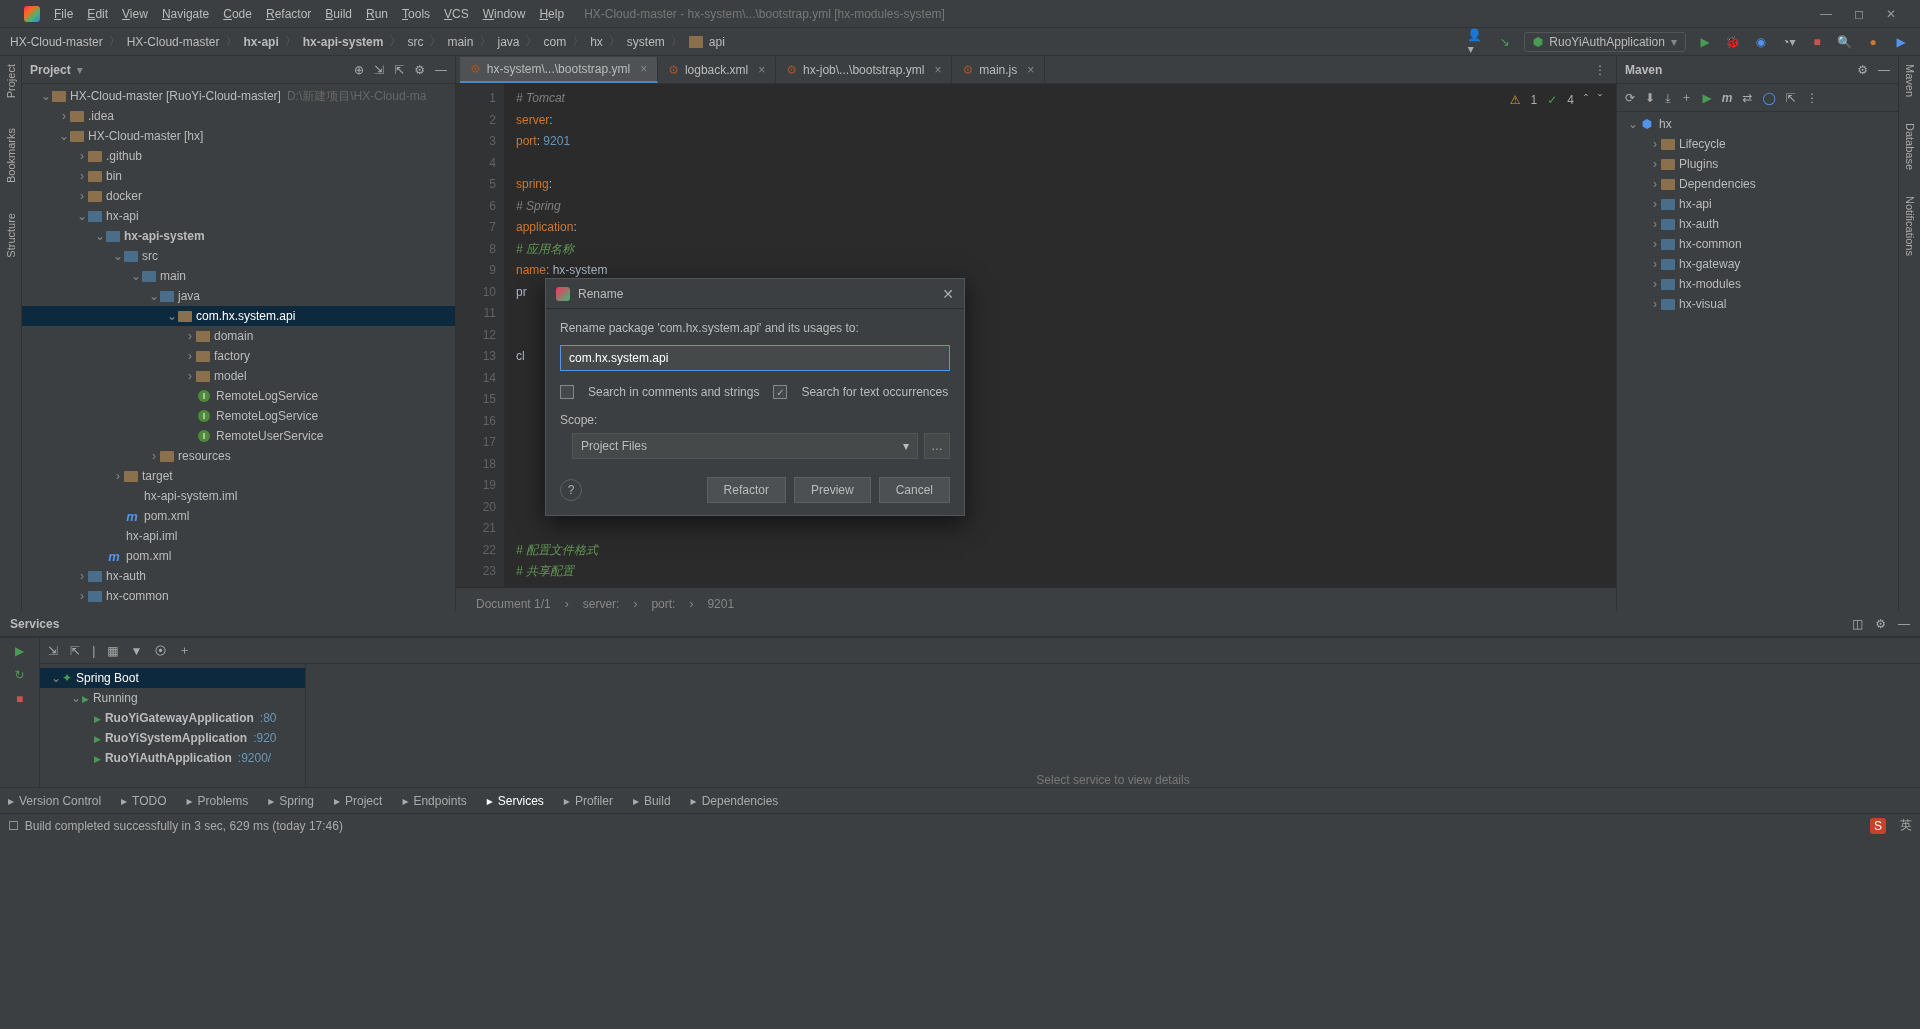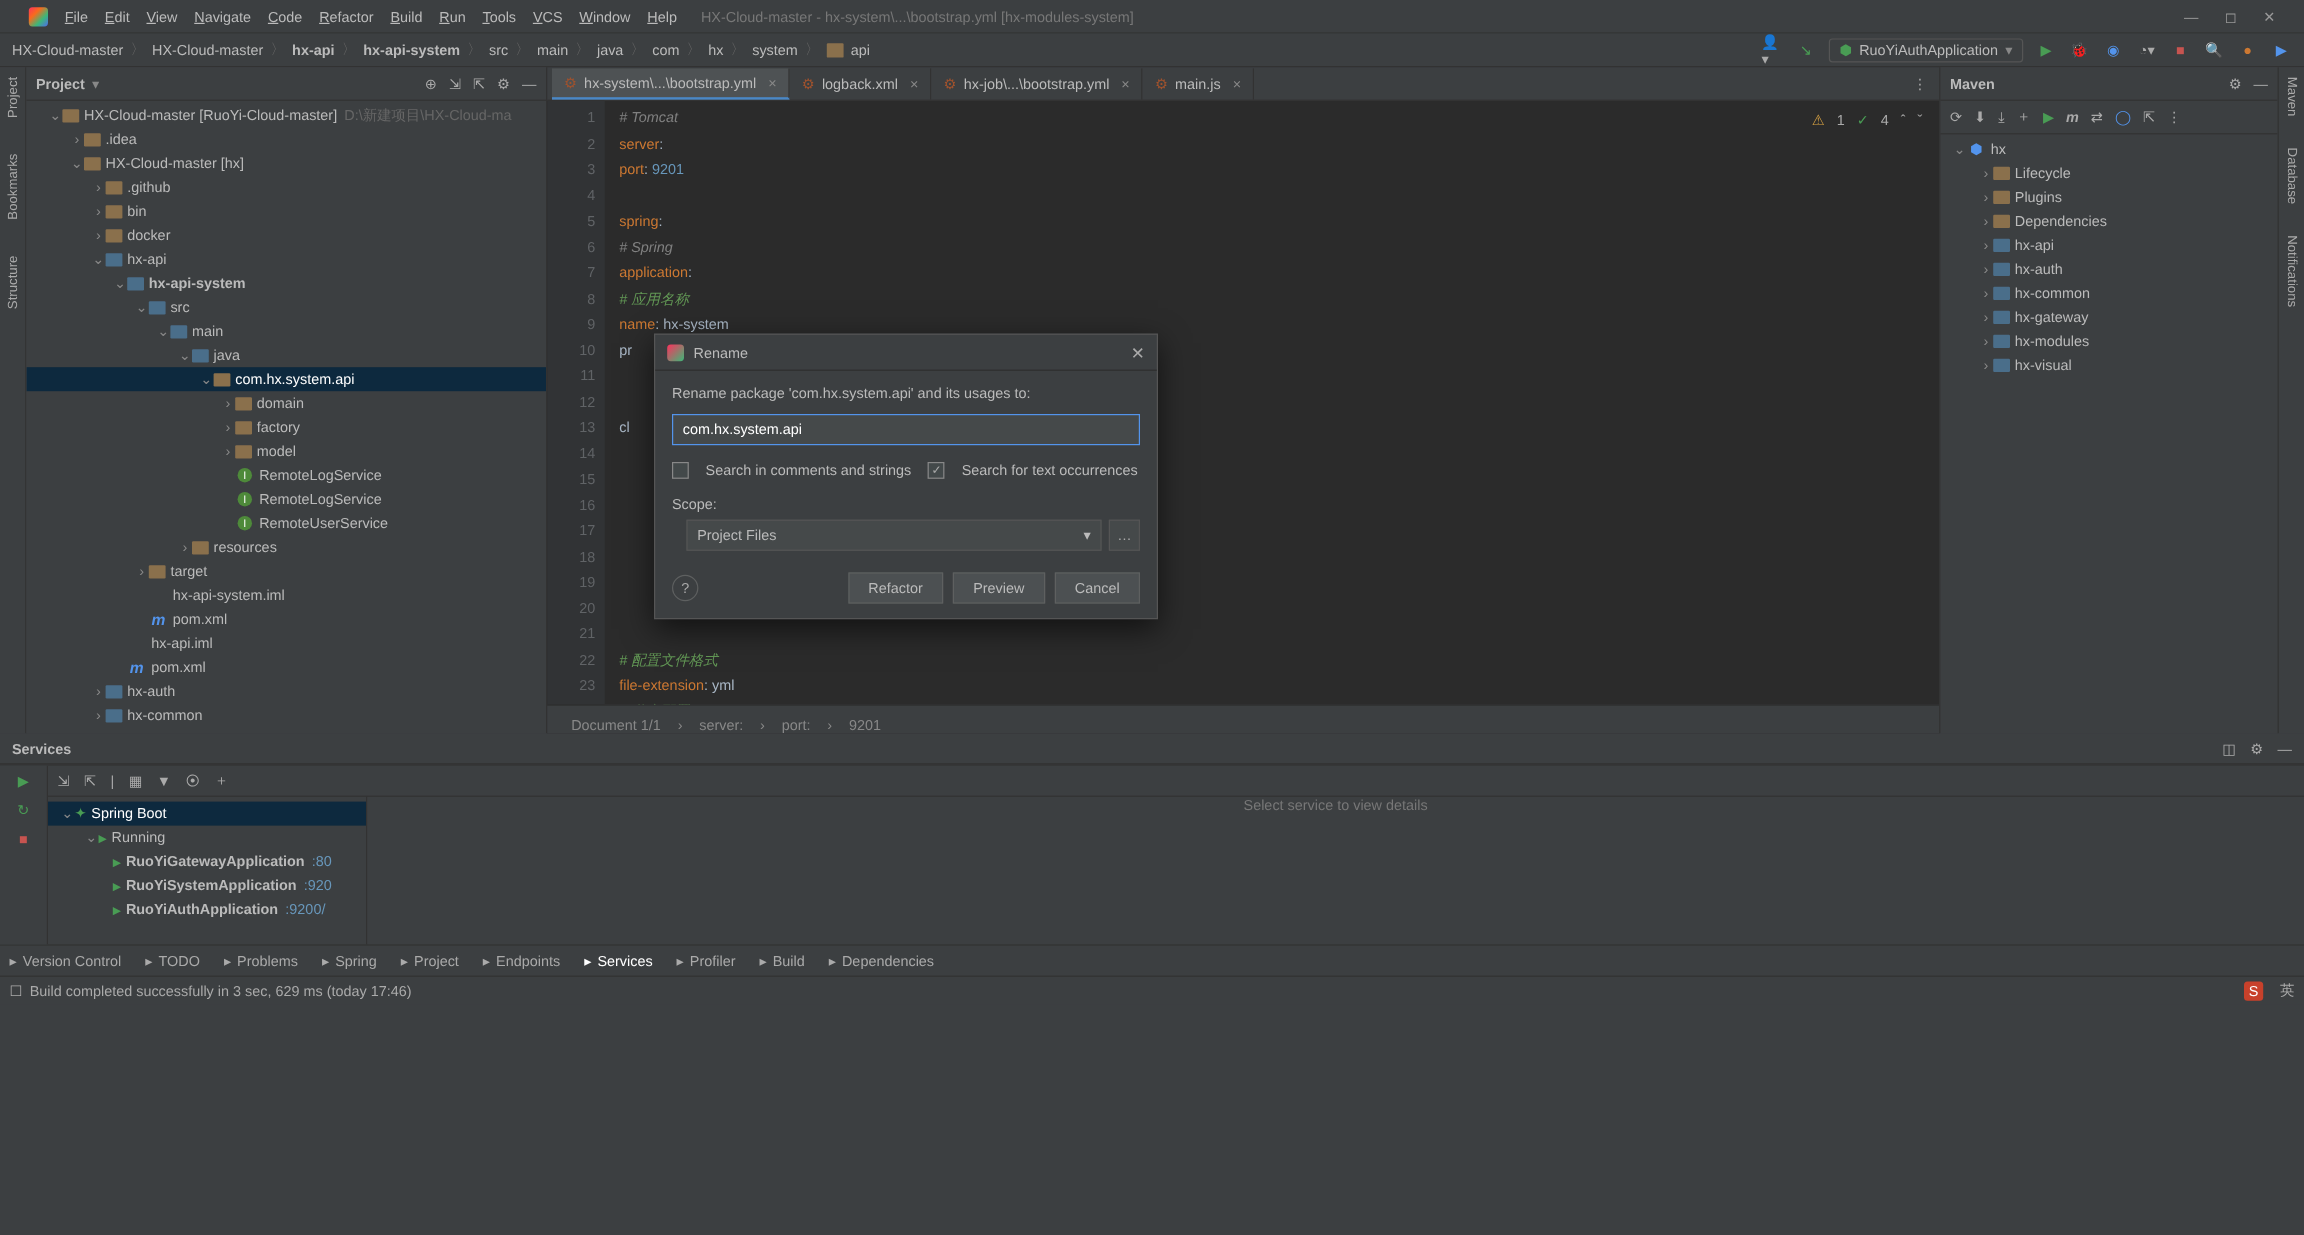--- a/index.html
+++ b/index.html
@@ -53,21 +53,21 @@
 .editor-status { height:24px; background:#3c3f41; display:flex; align-items:flex-end; padding:0 20px; gap:14px; color:#888; border-top:1px solid #2b2b2b;}
 .editor-badges { position:absolute; top:6px; right:14px; display:flex; gap:10px; align-items:center; color:#aaa;}
 .right-panel { width:282px; background:#3c3f41; border-left:1px solid #323232; display:flex; flex-direction:column;}
 .right-rail { width:22px; background:#3c3f41; border-left:1px solid #323232; display:flex; flex-direction:column; align-items:center; padding-top:8px; gap:26px;}
 .maven-tools { height:28px; display:flex; align-items:center; gap:10px; padding:0 8px; border-bottom:1px solid #323232; color:#aaa;}
 .services-panel { height:150px; border-top:1px solid #323232; display:flex; }
 .services-header { height:26px; background:#3c3f41; display:flex; align-items:center; padding:0 10px; border-bottom:1px solid #323232;}
 .services-body { flex:1; display:flex;}
 .services-left { width:40px; background:#3c3f41; border-right:1px solid #323232; display:flex; flex-direction:column; align-items:center; gap:10px; padding-top:6px;}
 .services-tree { width:266px; border-right:1px solid #323232; padding:4px 0; overflow:auto;}
-.services-detail { flex:1; display:flex; align-items:flex-start; justify-content:center; color:#777;}
+.services-detail { flex:1; display:flex; align-items:flex-end; justify-content:center; color:#777;}
 .bottom-tabs { height:26px; background:#3c3f41; border-top:1px solid #323232; display:flex; align-items:center; padding:0 8px; gap:20px;}
 .bottom-tabs .btab { display:flex; align-items:center; gap:5px; color:#aaa; cursor:pointer;}
 .bottom-tabs .btab.active { color:#fff;}
 .statusbar { height:24px; background:#3c3f41; border-top:1px solid #323232; display:flex; align-items:center; padding:0 8px; color:#aaa;}
 .statusbar .right { margin-left:auto; display:flex; gap:14px; align-items:center;}
 .dialog-overlay { position:absolute; left:545px; top:278px; width:420px; background:#3c3f41; border:1px solid #555; box-shadow:0 8px 24px rgba(0,0,0,0.6); z-index:100;}
 .dialog-title { height:30px; display:flex; align-items:center; padding:0 10px; border-bottom:1px solid #2e2e2e;}
 .dialog-title .dlg-ico { width:14px;height:14px;background:linear-gradient(135deg,#fe315d,#3cb878);border-radius:3px;margin-right:8px;}
 .dialog-title .close { margin-left:auto; color:#aaa; cursor:pointer; font-size:14px;}
 .dialog-body { padding:12px 14px;}
@@ -416,21 +416,20 @@
           <div>  cl</div>
           <div>&nbsp;</div>
           <div>&nbsp;</div>
           <div>&nbsp;</div>
           <div>&nbsp;</div>
           <div>&nbsp;</div>
           <div>&nbsp;</div>
           <div>&nbsp;</div>
           <div>&nbsp;</div>
           <div><span class="c-cn">      # 配置文件格式</span></div>
-          <div>      <span class="c-key">file-extension</span>: yml</div>
           <div><span class="c-cn">      # 共享配置</span></div>
         </div>
     </div>
     <div class="editor-status" id="editor-status">
         <span>Document 1/1</span>
         <span>›</span>
         <span>server:</span>
         <span>›</span>
         <span>port:</span>
         <span>›</span>

